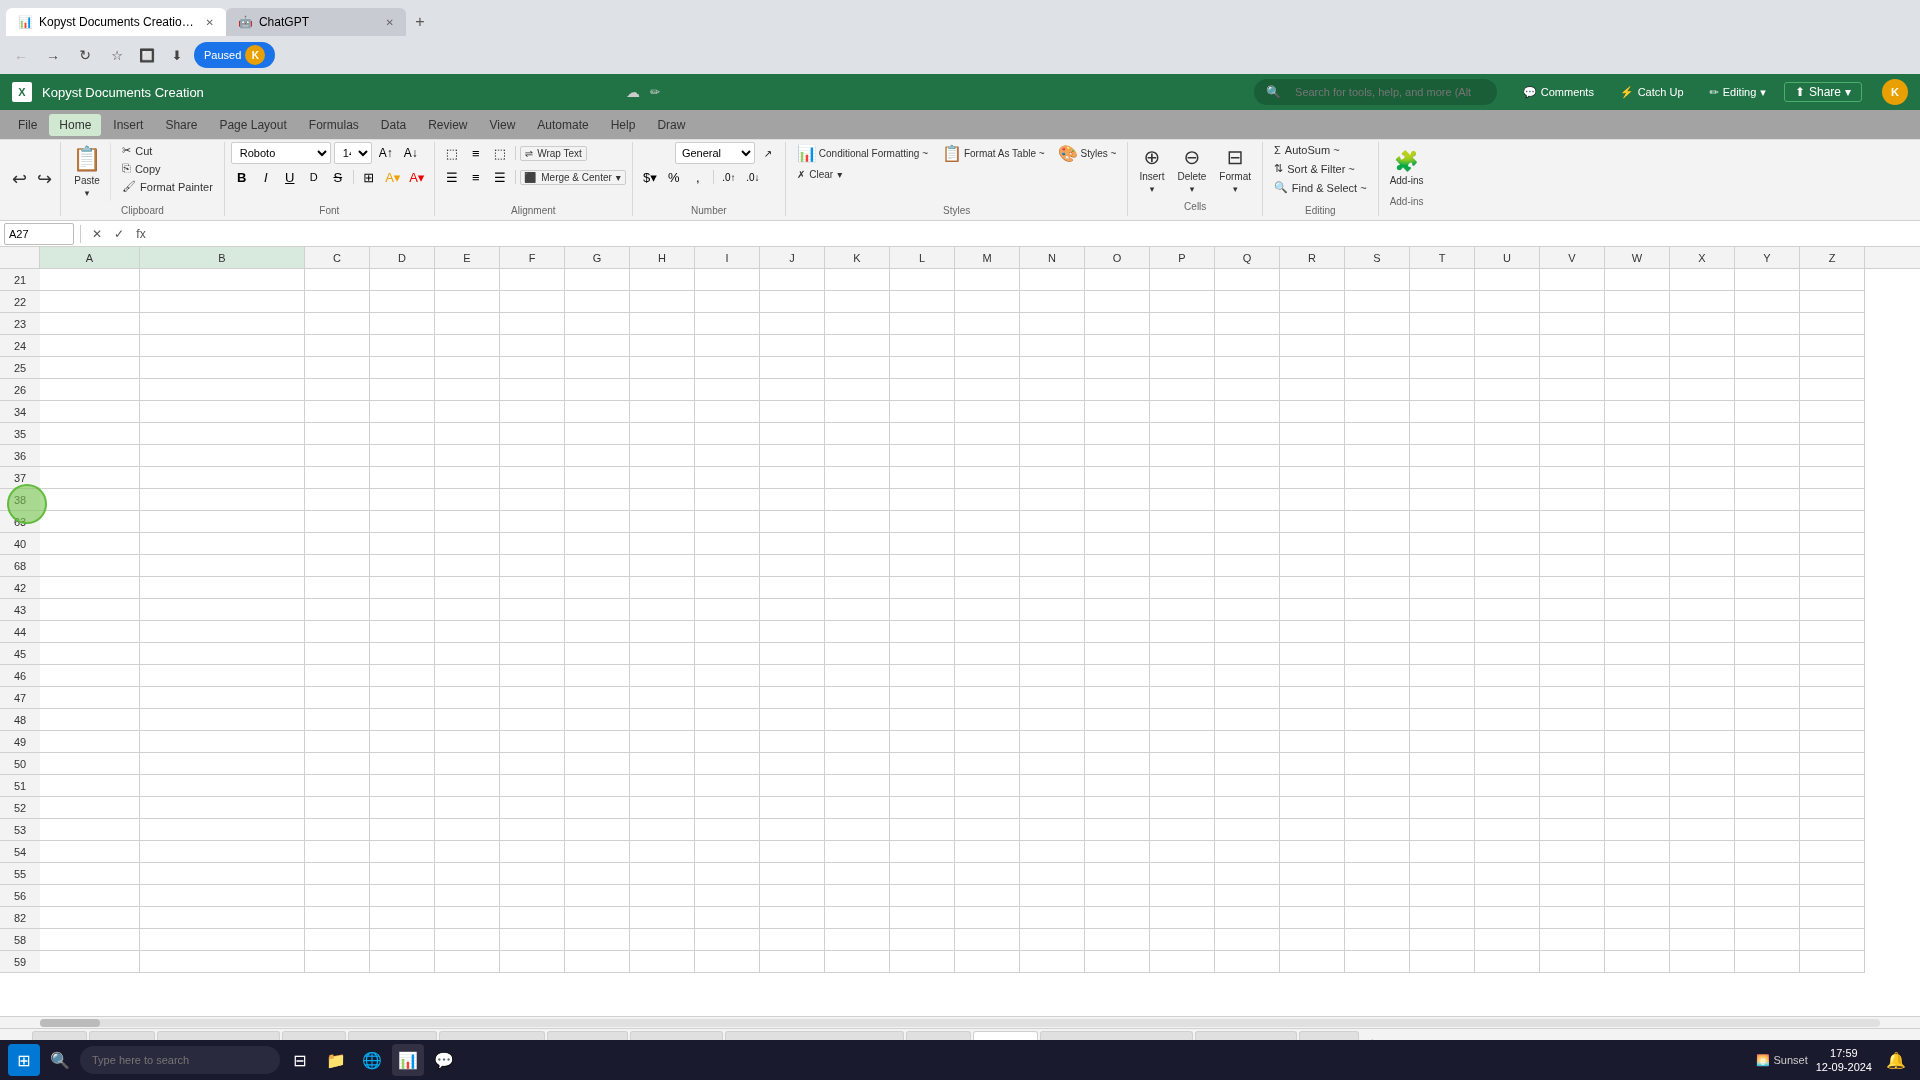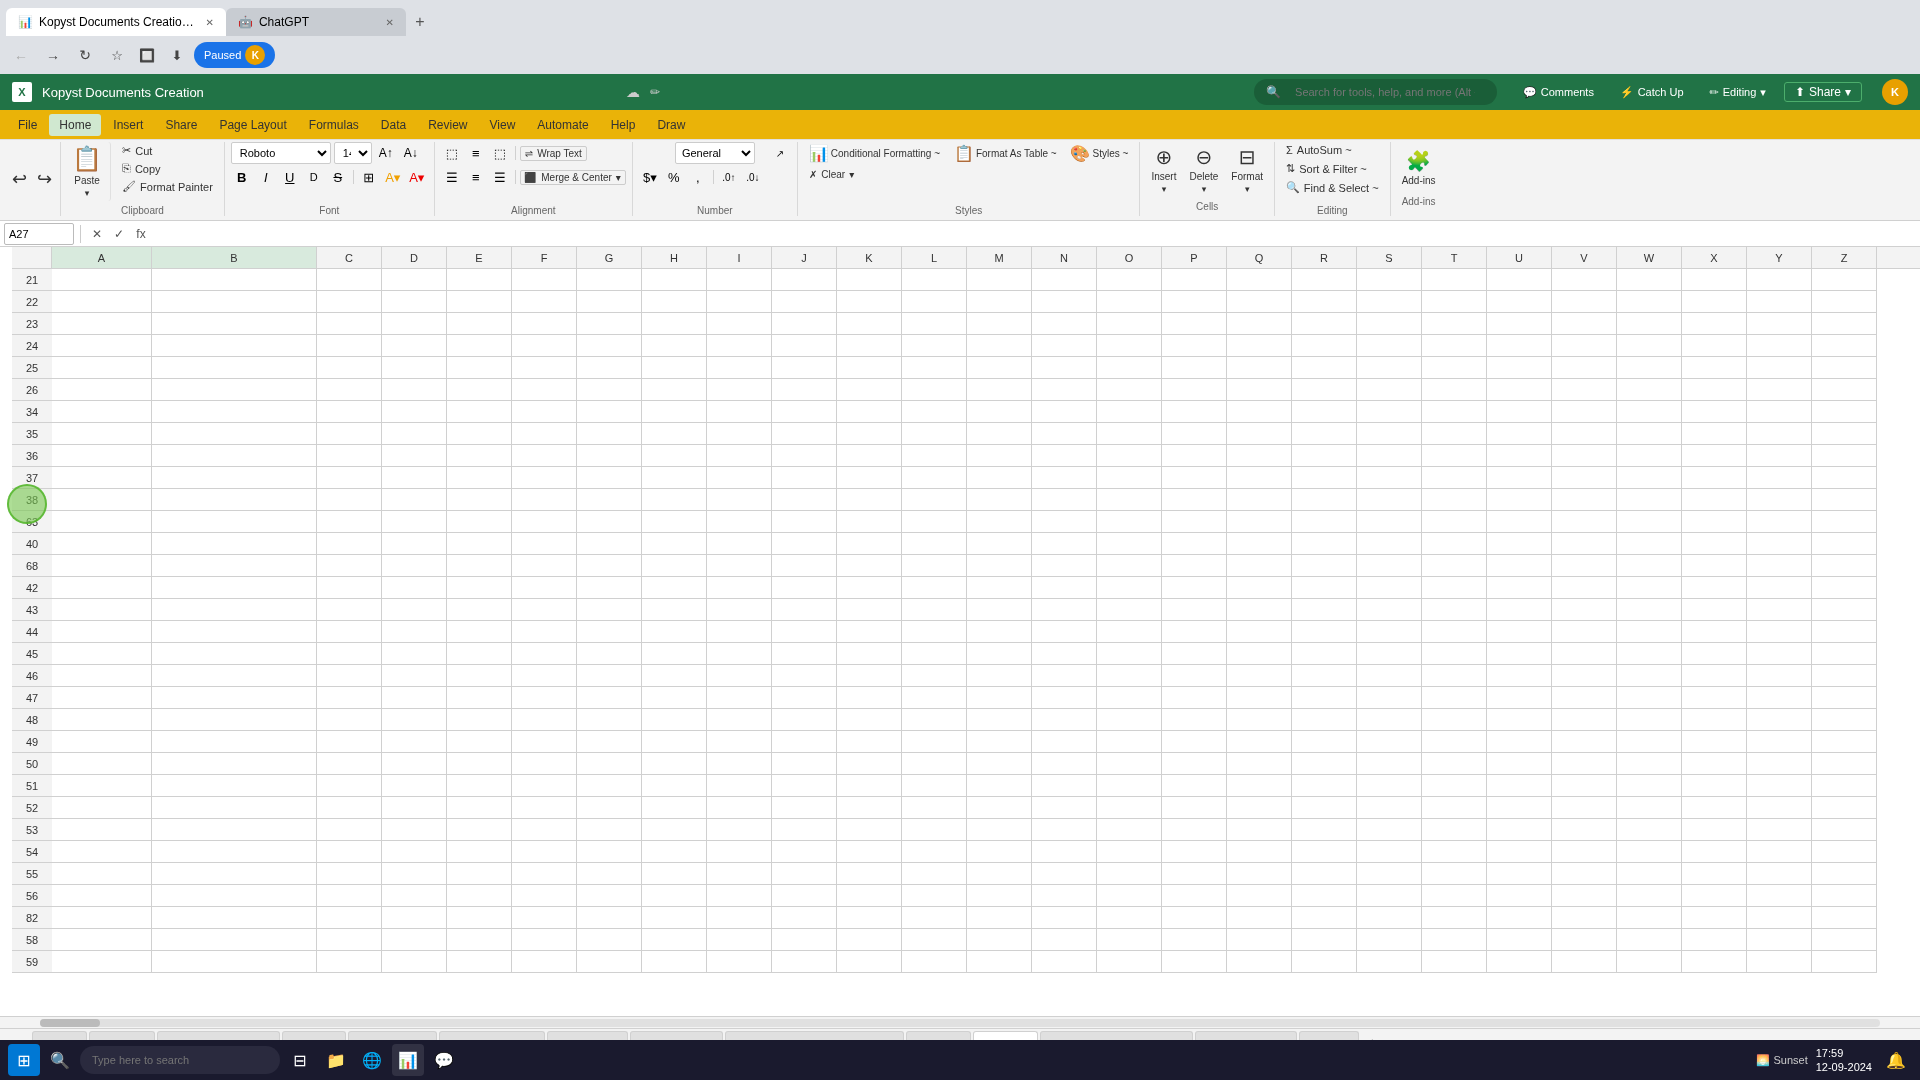--- a/index.html
+++ b/index.html
@@ -29,21 +29,21 @@
     
     .app-titlebar { height: 36px; background: #217346; display: flex; align-items: center; padding: 0 12px; gap: 10px; }
     .app-logo { width: 20px; height: 20px; background: #fff; color: #217346; font-weight: bold; font-size: 11px; display: flex; align-items: center; justify-content: center; border-radius: 2px; }
     .app-title { color: #fff; font-size: 13px; font-weight: 500; flex: 1; }
     .title-search { background: #1a5e38; border: none; border-radius: 14px; height: 24px; padding: 0 10px; color: #fff; font-size: 11px; width: 220px; outline: none; }
     .title-action-btn { color: #fff; font-size: 11px; display: flex; align-items: center; gap: 4px; cursor: pointer; padding: 2px 8px; border-radius: 3px; }
     .user-profile { display: flex; align-items: center; gap: 6px; color: #fff; font-size: 12px; cursor: pointer; }
     .user-avatar { width: 26px; height: 26px; border-radius: 50%; background: #e8a000; display: flex; align-items: center; justify-content: center; font-size: 11px; color: #fff; font-weight: bold; }
 
     
-    .menu-bar { height: 30px; background: #eab308; display: flex; align-items: center; padding: 0 8px; border-bottom: 1px solid #e0e0e0; gap: 2px; }
+    .menu-bar { height: 30px; background: #a3a3a3; display: flex; align-items: center; padding: 0 8px; border-bottom: 1px solid #e0e0e0; gap: 2px; }
     .menu-item { padding: 4px 10px; font-size: 12px; color: #333; cursor: pointer; border-radius: 3px; }
     .menu-item:hover, .menu-item.active { background: #e8f0fe; }
     .menu-item.active { background: #d0e8d0; }
 
     
     .ribbon { background: #f3f3f3; border-bottom: 1px solid #d0d0d0; padding: 2px 0 4px 0; }
     .ribbon-groups { display: flex; align-items: stretch; padding: 0 4px; }
     .ribbon-group { display: flex; flex-direction: column; align-items: stretch; padding: 0 6px; border-right: 1px solid #d8d8d8; min-width: fit-content; }
     .ribbon-group:last-child { border-right: none; }
     .ribbon-group-label { font-size: 10px; color: #666; text-align: center; padding: 2px 0 0 0; margin-top: 2px; }
@@ -298,21 +298,21 @@
               <span>Merge &amp; Center</span>
               <span>▾</span>
             </div>
           </div>
         </div>
         <div class="ribbon-group-label">Alignment</div>
       </div>
 
       <div class="ribbon-group" style="min-width:100px;position:relative;">
         <div style="display:flex;flex-direction:column;gap:2px;flex:1;">
-          <div style="display:flex;align-items:center;gap:14px;padding-left:36px;">
+          <div style="display:flex;align-items:center;gap:2px;padding-left:36px;">
             <select class="number-format-select">
               <option>General</option>
             </select>
             <div class="format-btn" style="font-size:10px;">↗</div>
           </div>
           <div style="display:flex;align-items:center;gap:2px;">
             <div class="format-btn">$▾</div>
             <div class="format-btn">%</div>
             <div class="format-btn">,</div>
             <div class="ribbon-separator"></div>
@@ -411,21 +411,21 @@
     <div class="formula-divider"></div>
     <div class="formula-icons">
       <div class="formula-icon">✕</div>
       <div class="formula-icon">✓</div>
       <div class="formula-icon">fx</div>
     </div>
   </div>
 
   <div class="sheet-area" style="flex:1;overflow:hidden;position:relative;">
 
-    <div style="display:flex;flex-direction:column;flex-shrink:0;z-index:2;margin-left:12px;">
+    <div style="display:flex;flex-direction:column;flex-shrink:0;z-index:2;">
 
       <div class="corner-cell"></div>
 
       <div style="overflow:hidden;flex:1;">
         <div id="row-headers">
             <div class="row-header">21</div>
             <div class="row-header">22</div>
             <div class="row-header">23</div>
             <div class="row-header">24</div>
             <div class="row-header">25</div>
@@ -1449,19 +1449,19 @@
   </div>
   <input style="background: rgb(42, 42, 62); border: none; border-radius: 14px; height: 28px; padding: 0px 12px; color: rgb(204, 204, 204); font-size: 11px; width: 200px; outline: none;" placeholder="Type here to search">
   <div class="taskbar-btn">⊟</div>
   <div class="taskbar-btn">📁</div>
   <div class="taskbar-btn">🌐</div>
   <div class="taskbar-btn" style="background:rgba(255,255,255,0.1);">📊</div>
   <div class="taskbar-btn">💬</div>
   <div class="taskbar-spacer"></div>
   <div class="taskbar-right">
     <div class="status-item" style="color:#ccc;font-size:11px;">🌅 <span>Sunset</span></div>
-    <div style="color:#fff;font-size:11px;text-align:left;line-height:1.3;">
+    <div style="color:#fff;font-size:11px;text-align:center;line-height:1.3;">
       <div>17:59</div>
       <div>12-09-2024</div>
     </div>
     <div class="taskbar-btn">🔔</div>
   </div>
 </div>
 
 </body></html>

